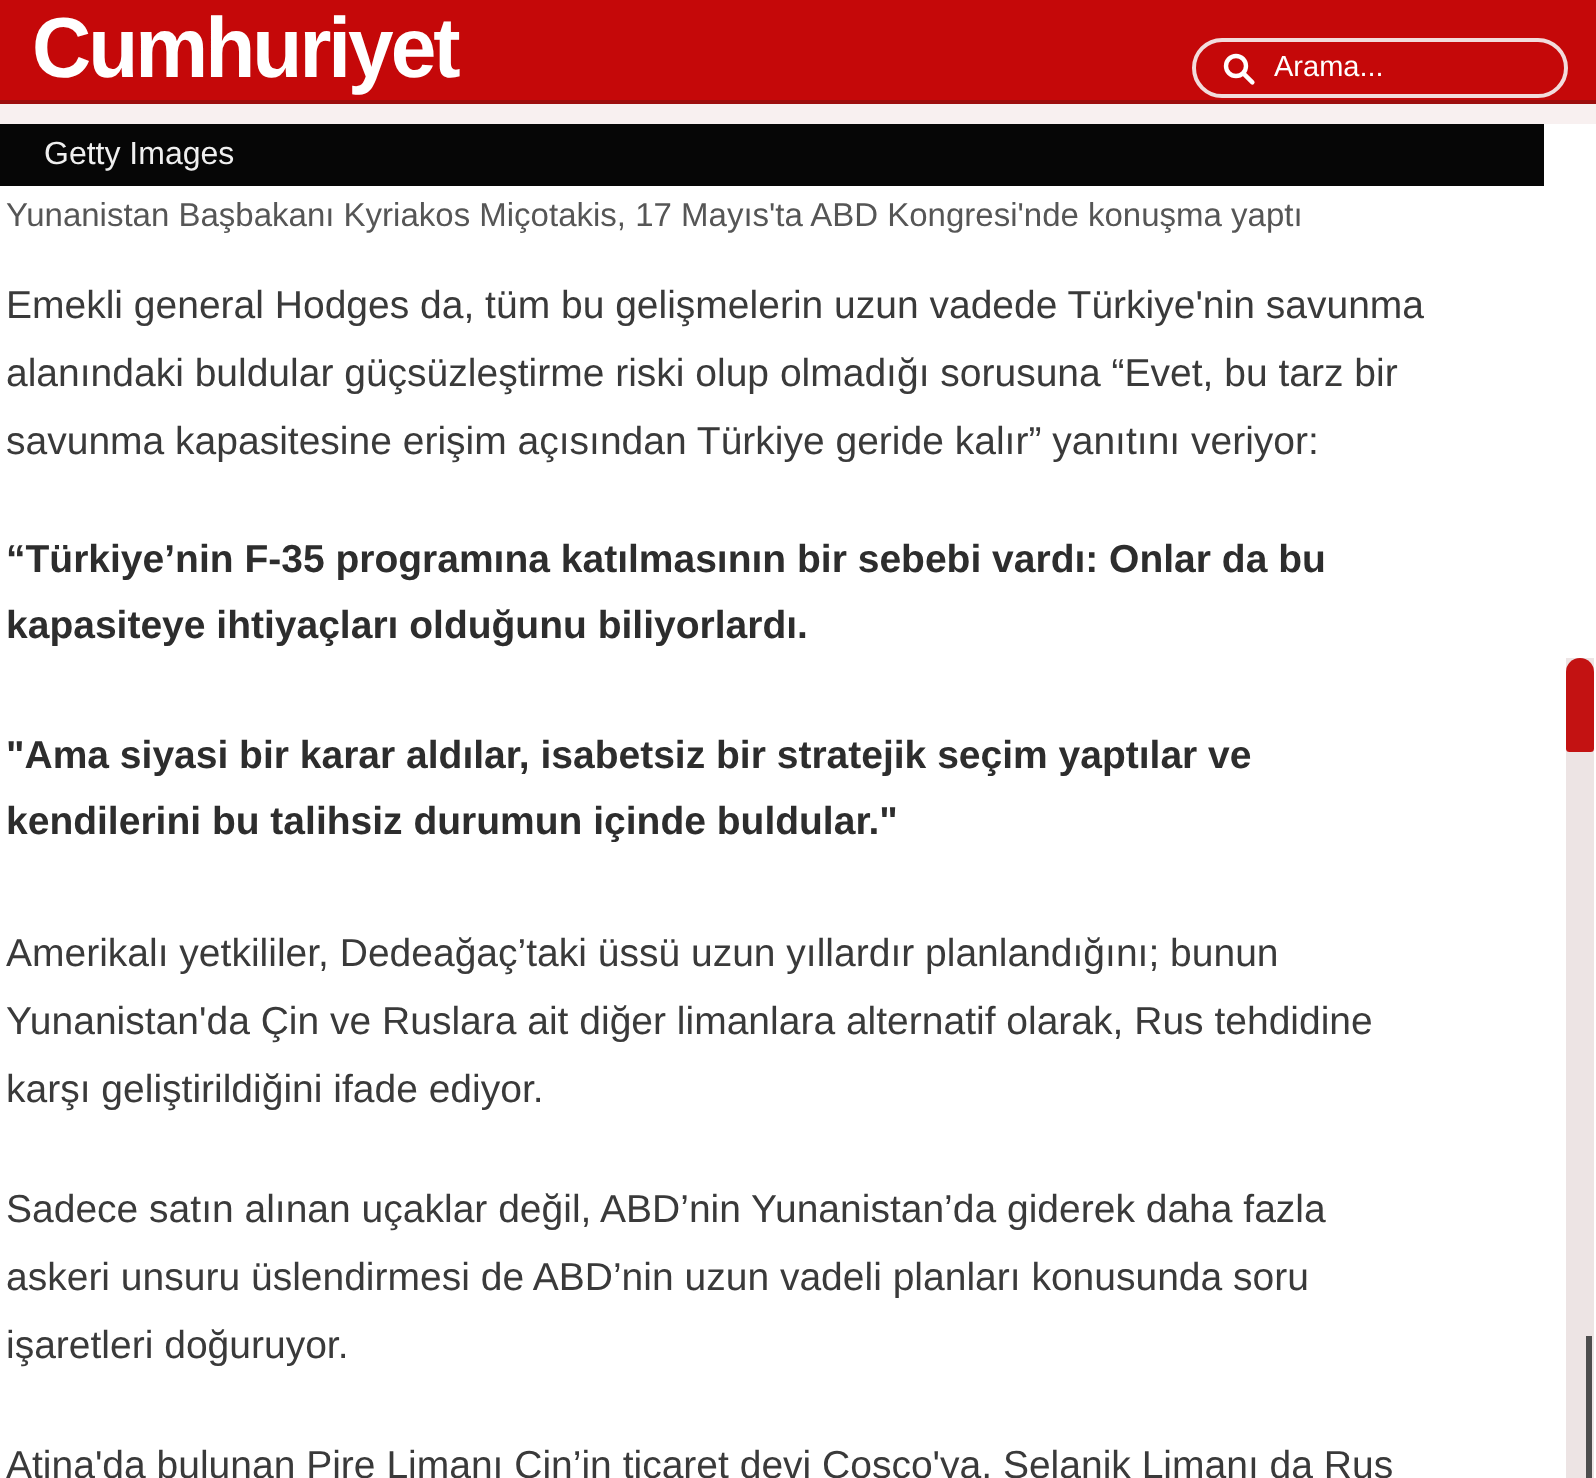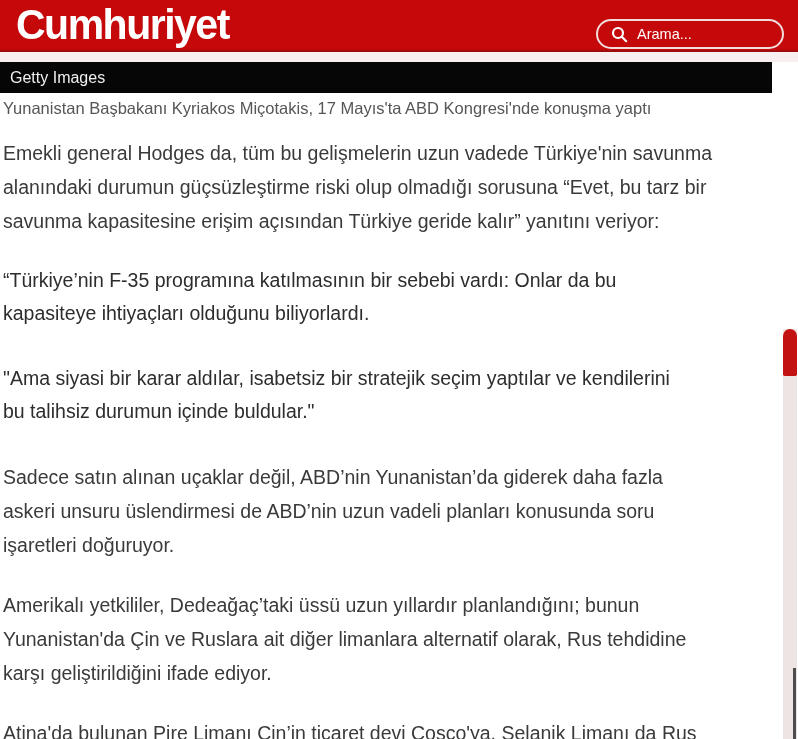--- a/index.html
+++ b/index.html
@@ -48,39 +48,39 @@
 
   
   .photo-strip {
     width: 772px; height: 31px;
     background: #060606;
     display: flex; align-items: center;
   }
   .credit {
     color: #efefef;
     font-size: 16px;
-    padding-left: 10px;
+    padding-left: 22px;
   }
   .caption {
     margin: 6px 0 10px 3px;
     font-size: 16.5px;
     color: #565656;
   }
 
   
   .article { padding: 8px 0 0 3px; }
   .para {
     font-size: 19.5px;
     line-height: 34px;
     color: #3a3a3a;
     margin: 0 0 26px 0;
     max-width: 712px;
   }
   .para.bold {
-    font-weight: 400;
+    font-weight: 700;
     color: #2d2d2d;
     line-height: 33px;
     max-width: 686px;
     margin-bottom: 32px;
   }
 
   
   .scroll-track {
     position: absolute;
     left: 783px; top: 329px;
@@ -121,25 +121,25 @@
 
   <div class="gap-strip"></div>
 
   <div class="photo-strip">
     <span class="credit">Getty Images</span>
   </div>
 
   <div class="caption">Yunanistan Başbakanı Kyriakos Miçotakis, 17 Mayıs'ta ABD Kongresi'nde konuşma yaptı</div>
 
   <main class="article">
-    <p class="para">Emekli general Hodges da, tüm bu gelişmelerin uzun vadede Türkiye'nin savunma alanındaki durumun güçsüzleştirme riski olup olmadığı sorusuna “Evet, bu tarz bir savunma kapasitesine erişim açısından Türkiye geride kalır” yanıtını veriyor:</p>
+    <p class="para">Emekli general Hodges da, tüm bu gelişmelerin uzun vadede Türkiye'nin savunma alanındaki buldular güçsüzleştirme riski olup olmadığı sorusuna “Evet, bu tarz bir savunma kapasitesine erişim açısından Türkiye geride kalır” yanıtını veriyor:</p>
     <p class="para bold">“Türkiye’nin F-35 programına katılmasının bir sebebi vardı: Onlar da bu kapasiteye ihtiyaçları olduğunu biliyorlardı.</p>
     <p class="para bold">"Ama siyasi bir karar aldılar, isabetsiz bir stratejik seçim yaptılar ve kendilerini bu talihsiz durumun içinde buldular."</p>
+    <p class="para">Amerikalı yetkililer, Dedeağaç’taki üssü uzun yıllardır planlandığını; bunun Yunanistan'da Çin ve Ruslara ait diğer limanlara alternatif olarak, Rus tehdidine karşı geliştirildiğini ifade ediyor.</p>
     <p class="para">Sadece satın alınan uçaklar değil, ABD’nin Yunanistan’da giderek daha fazla askeri unsuru üslendirmesi de ABD’nin uzun vadeli planları konusunda soru işaretleri doğuruyor.</p>
-    <p class="para">Amerikalı yetkililer, Dedeağaç’taki üssü uzun yıllardır planlandığını; bunun Yunanistan'da Çin ve Ruslara ait diğer limanlara alternatif olarak, Rus tehdidine karşı geliştirildiğini ifade ediyor.</p>
     <p class="para">Atina'da bulunan Pire Limanı Çin’in ticaret devi Cosco'ya, Selanik Limanı da Rus bir oligarka ait.</p>
   </main>
 
   <div class="scroll-track"></div>
   <div class="scroll-thumb"></div>
   <div class="edge-sliver"></div>
 
 </div>
 
 </body></html>

